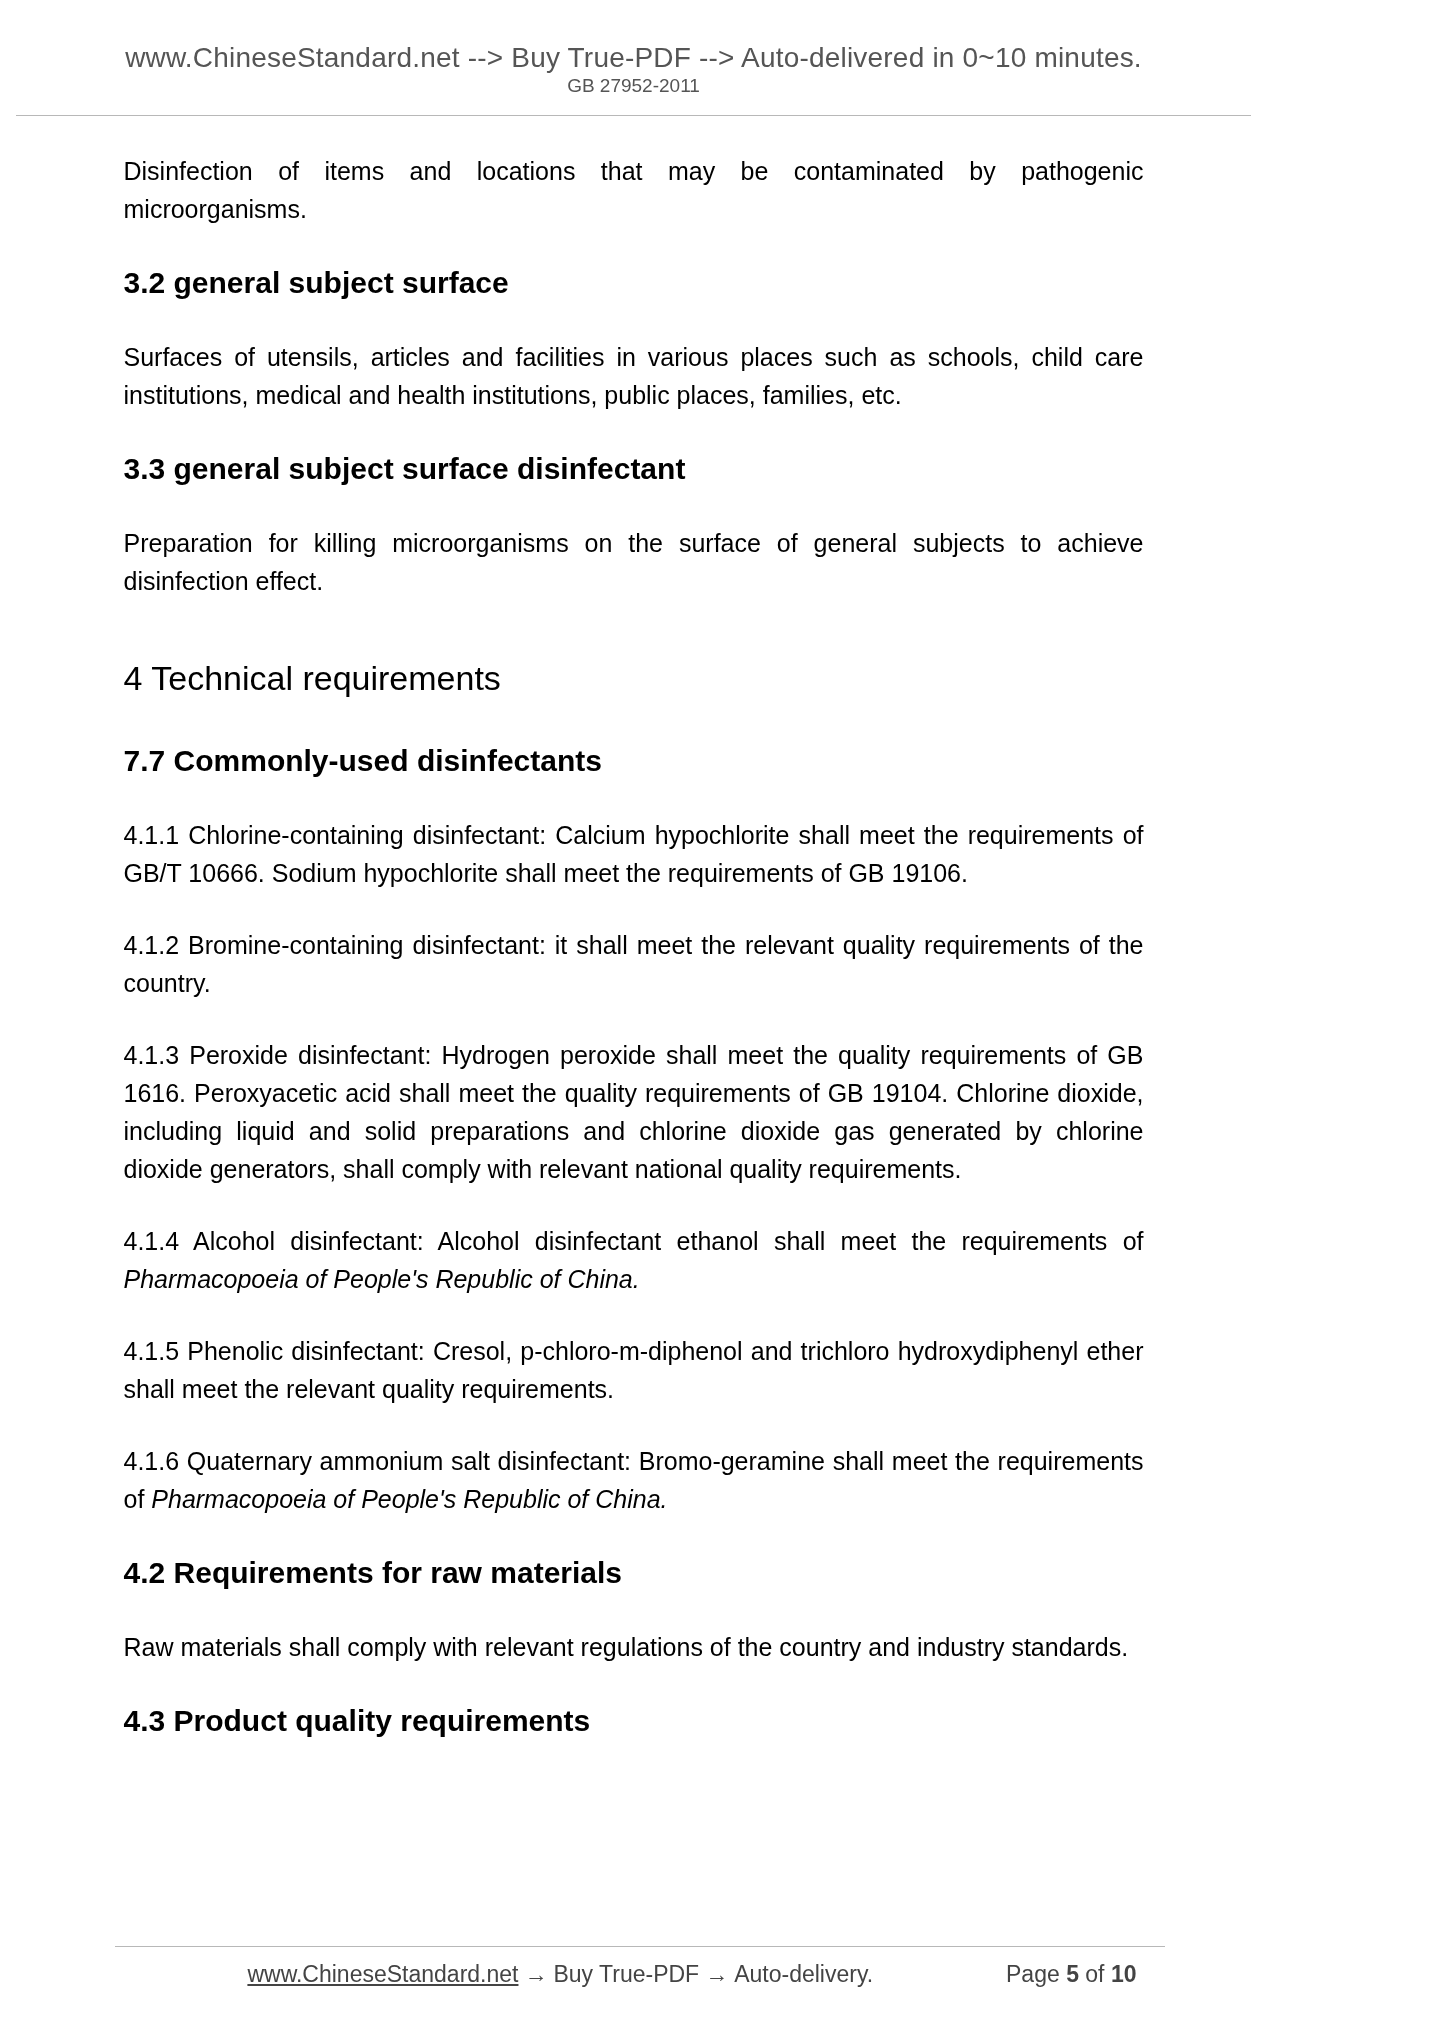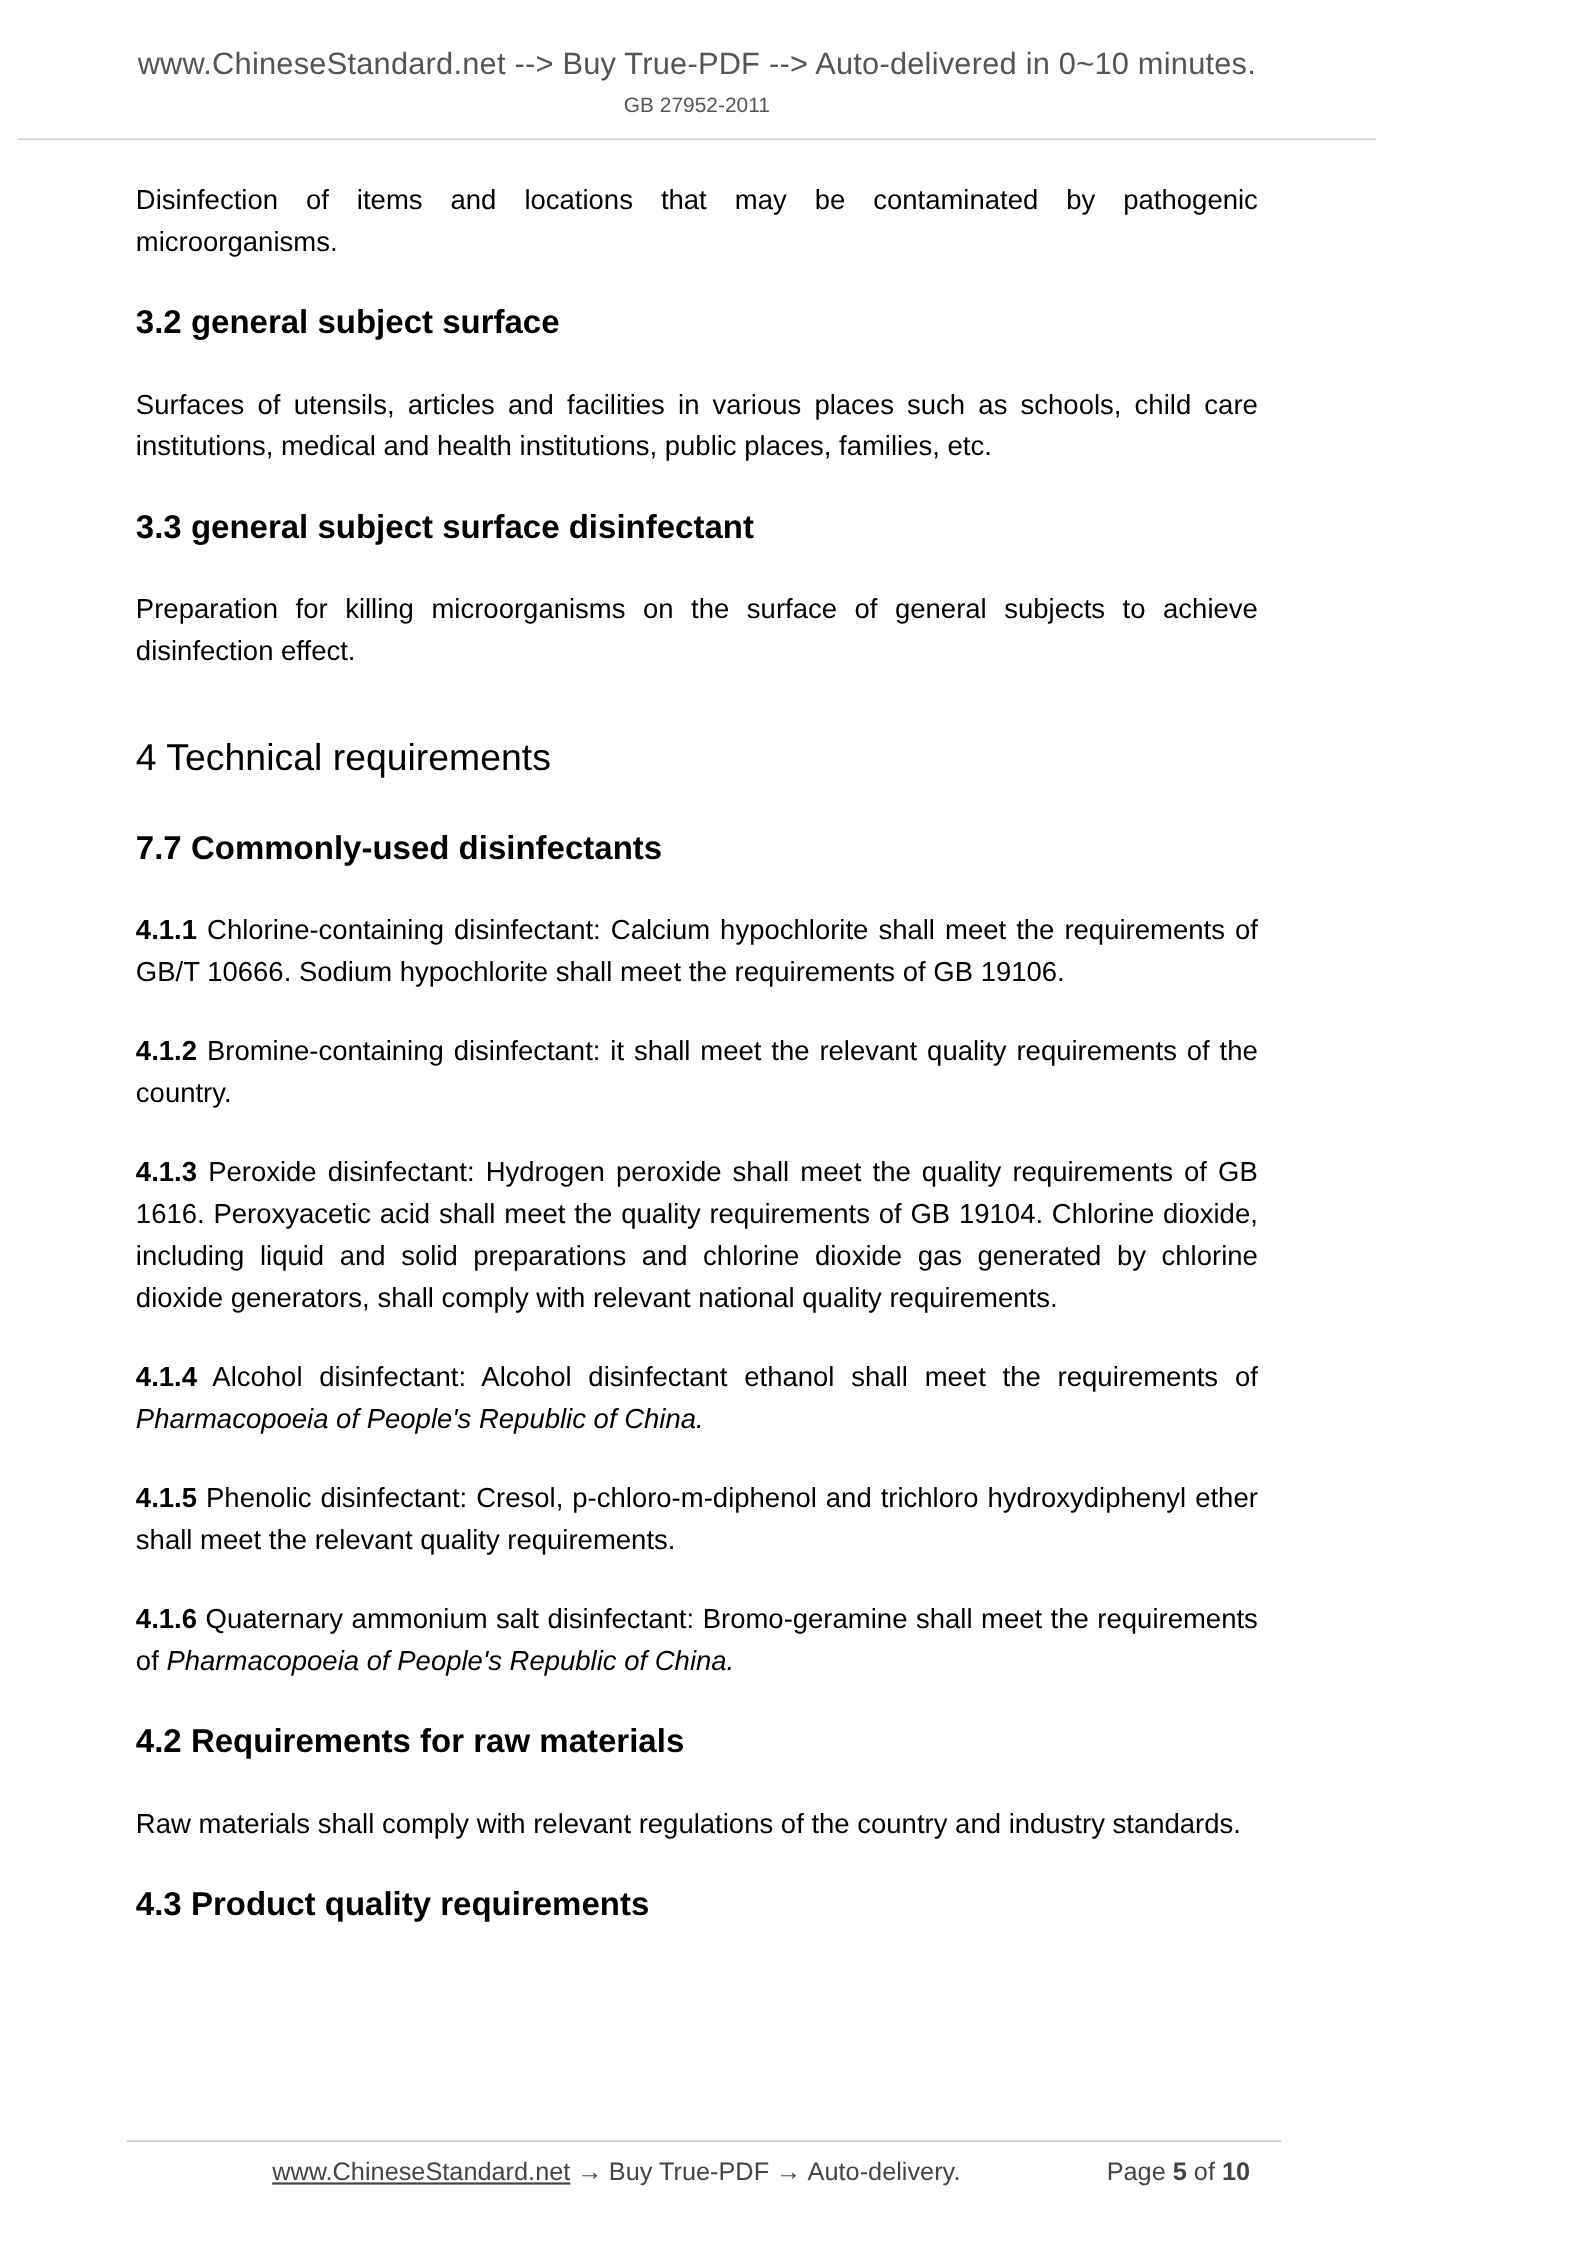--- a/index.html
+++ b/index.html
@@ -26,21 +26,21 @@
   .header-line1 {
     font-size: 28px;
     color: #555555;
     letter-spacing: 0.2px;
     line-height: 1.25;
     white-space: nowrap;
   }
   .header-line2 {
     font-size: 19px;
     color: #555555;
-    margin-top: 11px;
+    margin-top: 0;
   }
   .header-rule {
     margin: 18px auto 0 auto;
     width: 1235px;
     border-top: 1px solid #b8b8b8;
     height: 0;
   }
   .content {
     margin: 0 auto;
     width: 1020px;
@@ -60,21 +60,21 @@
     margin: 0 0 34px 0;
     line-height: 1.4;
   }
   h2.section {
     font-size: 34px;
     font-weight: normal;
     margin: 56px 0 40px 0;
     line-height: 1.3;
   }
   .numlead {
-    font-weight: bold;
+    font-weight: normal;
   }
   .ital {
     font-style: italic;
   }
   .footer {
     position: absolute;
     left: 0;
     right: 0;
     bottom: 56px;
     padding-left: 12px;

